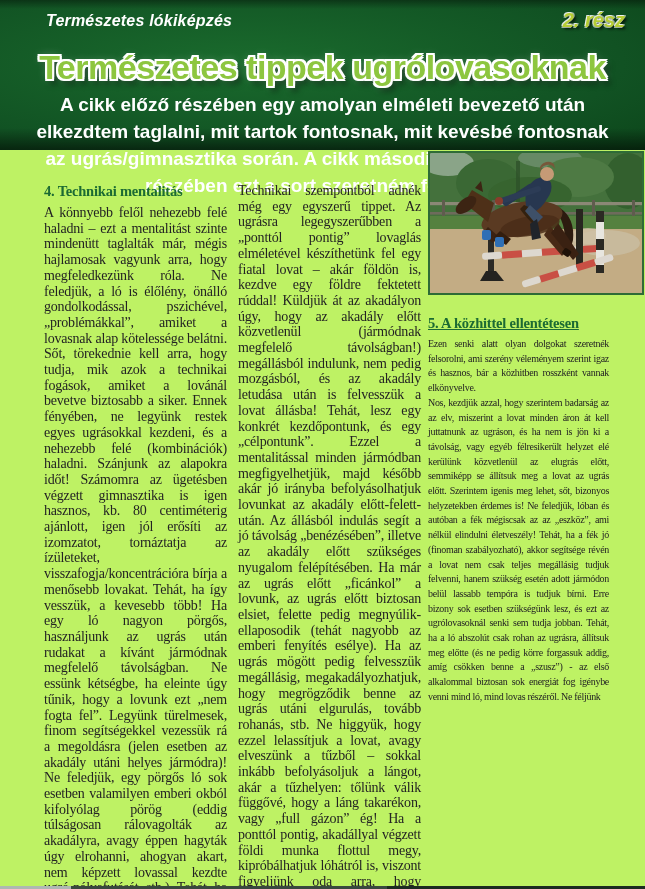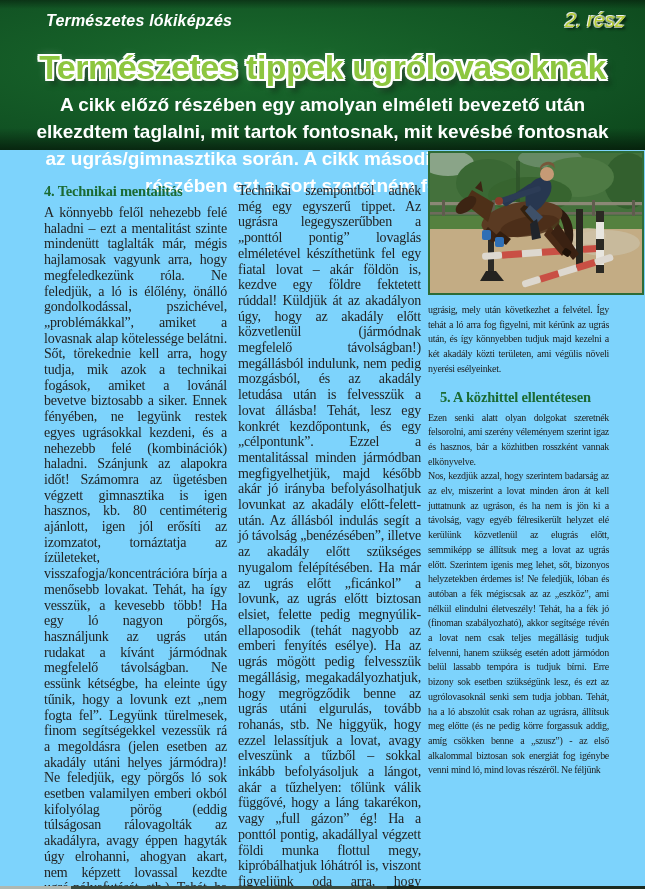--- a/index.html
+++ b/index.html
@@ -1,38 +1,38 @@
 <!DOCTYPE html>
 <html lang="hu"><head>
 <meta charset="utf-8">
 <style>
   html,body{margin:0;padding:0;background:#555;}
   .page{
     position:relative;width:645px;height:889px;overflow:hidden;
-    background:#7dd3fc;
+    background:#bef264;
     font-family:"Liberation Serif", serif;
   }
   
   .masthead{
     position:absolute;left:0;top:0;right:0;height:150px;
     background:
       linear-gradient(180deg, rgba(0,0,0,.38) 0px, rgba(0,0,0,0) 9px),
       linear-gradient(180deg, rgba(0,0,0,0) 128px, rgba(0,0,0,.5) 149px),
       radial-gradient(130% 130% at 38% 42%, #1a6b2d 0%, #115223 45%, #093f15 78%, #05310f 100%);
   }
   .kicker{
     position:absolute;left:46px;top:12px;
     font-family:"Liberation Sans", sans-serif;
     font-style:italic;font-weight:600;font-size:16px;color:#ffffff;
     letter-spacing:.2px;
   }
   .part{
     position:absolute;right:20px;top:9px;
     font-family:"Liberation Sans", sans-serif;
-    font-style:italic;font-weight:normal;font-size:20px;color:#b5cc34;
+    font-style:italic;font-weight:bold;font-size:20px;color:#b5cc34;
     text-shadow:-1px -1px 0 rgba(255,255,255,.85),1px -1px 0 rgba(255,255,255,.6),
                 -1px 1px 0 rgba(255,255,255,.6),2px 2px 3px rgba(0,0,0,.8);
   }
   .main-title{
     position:absolute;left:0;top:36px;width:100%;
     text-align:center;white-space:nowrap;
     font-family:"Liberation Sans", sans-serif;
     font-weight:bold;font-size:34px;letter-spacing:-.5px;
     color:#8dc63f;
     text-shadow:
@@ -61,21 +61,21 @@
   .col-heading{
     margin:0 0 5px 0;
     font-family:"Liberation Serif", serif;
     font-weight:bold;font-size:14.5px;color:#1b6a33;letter-spacing:-.2px;
   }
   .body-text{
     margin:0;text-align:justify;
     font-size:14px;line-height:15.7px;letter-spacing:-.2px;
   }
   .col-3 .body-text{font-size:10px;line-height:14.7px;letter-spacing:-.3px;}
-  .col-3 .col-heading{margin:12px 0 5px 12px;}
+  .col-3 .col-heading{margin:12px 0 5px 0;text-decoration:underline;}
   
   .footer{
     position:absolute;left:46px;top:862px;
     font-family:"Liberation Sans", sans-serif;
     font-weight:bold;font-size:10.5px;color:#3c433d;letter-spacing:.1px;
   }
   .bottom-strip{
     position:absolute;left:0;bottom:0;width:100%;height:3px;
     background:linear-gradient(to right,#aeb8b2 0 11%, #39493e 11% 60%, #1c2b20 60%);
   }
@@ -177,21 +177,20 @@
   <section class="col col-1">
     <h2 class="col-heading">4. Technikai mentalitás</h2>
     <p class="body-text">A könnyebb felől nehezebb felé haladni – ezt a mentalitást szinte mindenütt taglalták már, mégis hajlamosak vagyunk arra, hogy megfeledkezünk róla. Ne feledjük, a ló is élőlény, önálló gondolkodással, pszichével, „problémákkal”, amiket a lovasnak alap kötelessége belátni. Sőt, törekednie kell arra, hogy tudja, mik azok a technikai fogások, amiket a lovánál bevetve biztosabb a siker. Ennek fényében, ne legyünk restek egyes ugrásokkal kezdeni, és a nehezebb felé (kombinációk) haladni. Szánjunk az alapokra időt! Számomra az ügetésben végzett gimnasztika is igen hasznos, kb. 80 centiméterig ajánlott, igen jól erősíti az izomzatot, tornáztatja az ízületeket, visszafogja/koncentrációra bírja a menősebb lovakat. Tehát, ha így vesszük, a kevesebb több! Ha egy ló nagyon pörgős, használjunk az ugrás után rudakat a kívánt jármódnak megfelelő távolságban. Ne essünk kétségbe, ha eleinte úgy tűnik, hogy a lovunk ezt „nem fogta fel”. Legyünk türelmesek, finom segítségekkel vezessük rá a megoldásra (jelen esetben az akadály utáni helyes jármódra)! Ne feledjük, egy pörgős ló sok esetben valamilyen emberi okból kifolyólag pörög (eddig túlságosan rálovagolták az akadályra, avagy éppen hagyták úgy elrohanni, ahogyan akart, nem képzett lovassal kezdte ugró-pályafutását, stb.). Tehát, ha egy ilyen lónál erős segítségeket fejtünk ki, akkor jobb, ha tudjuk, még jobban kaotikussá válhat a helyzet. Összegezve, használjuk a földre fektetett rudakat közvetlenül az ugrások előtt, mögött, vagy több ugrás között is. Erre nagyon jó példákat tudok ajánlani Ingrid és Reiner Klimke tollából, „Cavaletti: díjlovaglás, díjugratás” címmel.</p>
   </section>
 
   <section class="col col-2">
     <p class="body-text">Technikai szempontból adnék még egy egyszerű tippet. Az ugrásra legegyszerűbben a „ponttól pontig” lovaglás elméletével készíthetünk fel egy fiatal lovat – akár földön is, kezdve egy földre fektetett rúddal! Küldjük át az akadályon úgy, hogy az akadály előtt közvetlenül (jármódnak megfelelő távolságban!) megállásból indulunk, nem pedig mozgásból, és az akadály letudása után is felvesszük a lovat állásba! Tehát, lesz egy konkrét kezdőpontunk, és egy „célpontunk”. Ezzel a mentalitással minden jármódban megfigyelhetjük, majd később akár jó irányba befolyásolhatjuk lovunkat az akadály előtt-felett-után. Az állásból indulás segít a jó távolság „benézésében”, illetve az akadály előtt szükséges nyugalom felépítésében. Ha már az ugrás előtt „ficánkol” a lovunk, az ugrás előtt biztosan elsiet, felette pedig megnyúlik-ellaposodik (tehát nagyobb az emberi fenyítés esélye). Ha az ugrás mögött pedig felvesszük megállásig, megakadályozhatjuk, hogy megrögződik benne az ugrás utáni elgurulás, tovább rohanás, stb. Ne higgyük, hogy ezzel lelassítjuk a lovat, avagy elveszünk a tűzből – sokkal inkább befolyásoljuk a lángot, akár a tűzhelyen: tőlünk válik függővé, hogy a láng takarékon, vagy „full gázon” ég! Ha a ponttól pontig, akadállyal végzett földi munka flottul megy, kipróbálhatjuk lóhátról is, viszont figyeljünk oda arra, hogy ugyanazt a technikát alkalmazzuk, így a ló könnyebben asszociál arra, hogy itt valóban ugyanarról van szó mindkét szituációban. Ha pedig a ponttól pontig lovaglás jól megy, összefűzhetünk egy akadály-láncot úgy, hogy mikor elérnénk az ugrás utáni „célba”, nem megállunk, hanem nyugodt, szabályos tempóban folytatjuk utunkat a következő</p>
   </section>
 
   <section class="col col-3">
-    <p class="body-text">ugrásig, mely után következhet a felvétel. Így tehát a ló arra fog figyelni, mit kérünk az ugrás után, és így könnyebben tudjuk majd kezelni a két akadály közti területen, ami végülis növeli nyerési esélyeinket.</p>
     <h2 class="col-heading">5. A közhittel ellentétesen</h2>
     <p class="body-text">Ezen senki alatt olyan dolgokat szeretnék felsorolni, ami szerény véleményem szerint igaz és hasznos, bár a közhitben rosszként vannak elkönyvelve.</p>
     <p class="body-text">Nos, kezdjük azzal, hogy szerintem badarság az az elv, miszerint a lovat minden áron át kell juttatnunk az ugráson, és ha nem is jön ki a távolság, vagy egyéb félresikerült helyzet elé kerülünk közvetlenül az elugrás előtt, semmiképp se állítsuk meg a lovat az ugrás előtt. Szerintem igenis meg lehet, sőt, bizonyos helyzetekben érdemes is! Ne feledjük, lóban és autóban a fék mégiscsak az az „eszköz”, ami nélkül elindulni életveszély! Tehát, ha a fék jó (finoman szabályozható), akkor segítsége révén a lovat nem csak teljes megállásig tudjuk felvenni, hanem szükség esetén adott jármódon belül lassabb tempóra is tudjuk bírni. Erre bizony sok esetben szükségünk lesz, és ezt az ugrólovasoknál senki sem tudja jobban. Tehát, ha a ló abszolút csak rohan az ugrásra, állítsuk meg előtte (és ne pedig körre forgassuk addig, amíg csökken benne a „szusz”) - az első alkalommal biztosan sok energiát fog igénybe venni mind ló, mind lovas részéről. Ne féljünk</p>
   </section>
 
 
   <div class="bottom-strip"></div>
 </div>
 
 </body></html>

